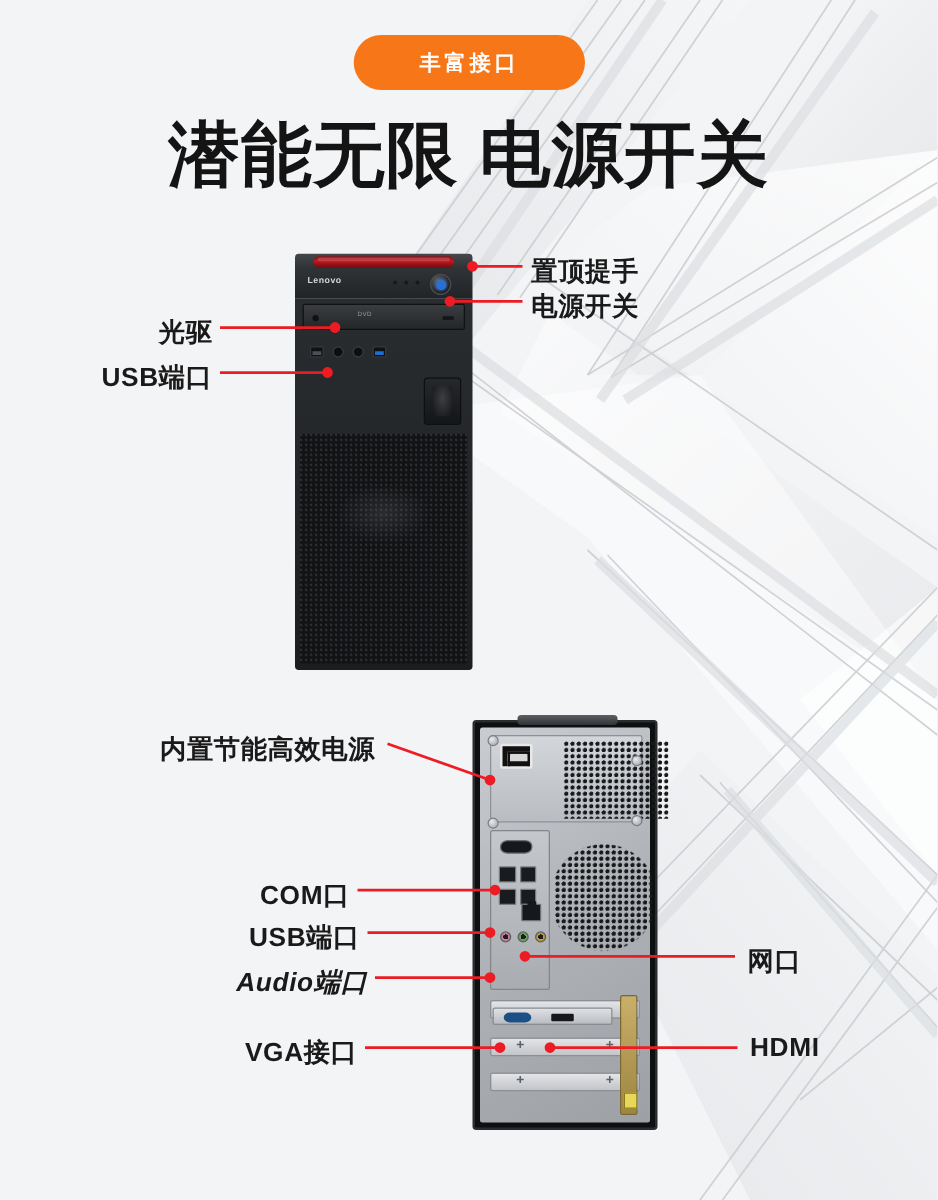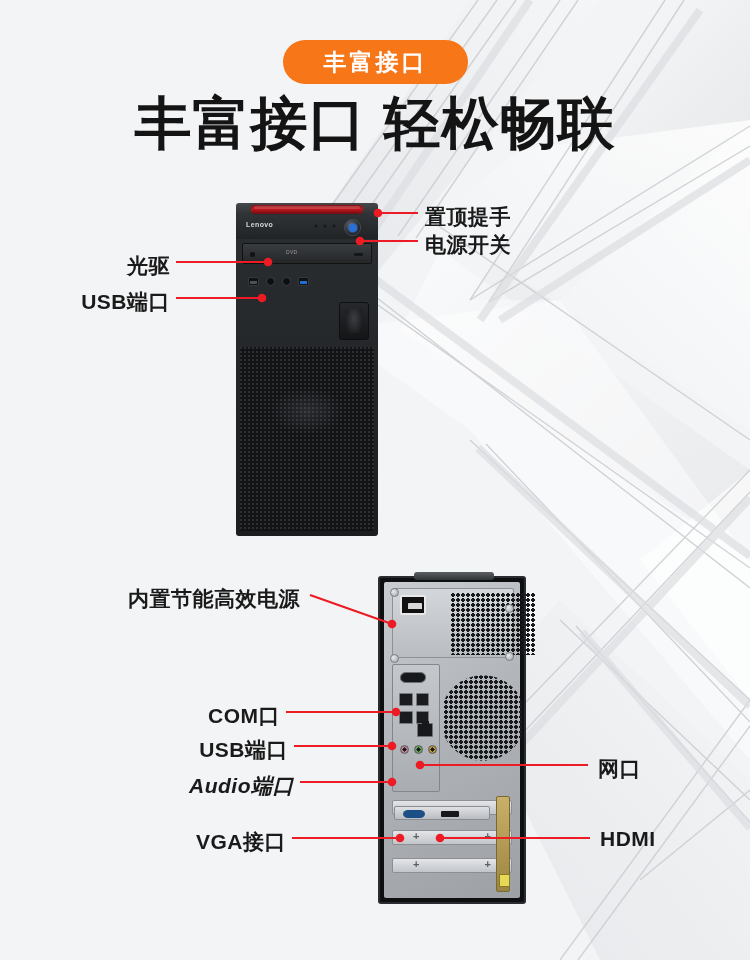--- a/index.html
+++ b/index.html
@@ -13,21 +13,21 @@
   #stage { position:relative; width:750px; height:960px; overflow:hidden;
            background:linear-gradient(160deg,#fafafa 0%,#f0f1f3 40%,#e9eaec 70%,#f6f6f7 100%); }
 
   
   .bg-svg { position:absolute; inset:0; width:750px; height:960px; }
 
   
   .badge {
     position:absolute; left:283px; top:28px; width:185px; height:44px;
     border-radius:22px; display:flex; align-items:center; justify-content:center;
-    color:#fff; font-size:23px; font-weight:bold; letter-spacing:3px;margin-top:12px;
+    color:#fff; font-size:17px; font-weight:bold; letter-spacing:3px;
   }
   
   .headline {
     position:absolute; left:0; top:86px; width:750px; text-align:center;
     font-size:57px; font-weight:bold; color:#141414; letter-spacing:1px;
     white-space:pre;
   }
 
   
   .lbl { position:absolute; font-size:21px; font-weight:bold; color:#1a1a1a;
@@ -203,21 +203,21 @@
       <path d="M478 448 L750 706"></path>
         <path d="M750 498 L492 776"></path>
       <path d="M582 632 L750 828"></path>
     </g>
   </svg>
 
   <div class="badge" style="background:#f77617;">
     <span>丰富接口</span>
   </div>
 
-  <div class="headline">丰富接口 轻松畅联</div>
+  <div class="headline">潜能无限 电源开关</div>
 
   <div class="tower">
     <div class="tw-top">
       <div class="tw-handle"></div>
     </div>
     <div class="tw-bezel">
       <div class="tw-logo">Lenovo</div>
       <div class="tw-dots">
           <i></i>
           <i></i>

